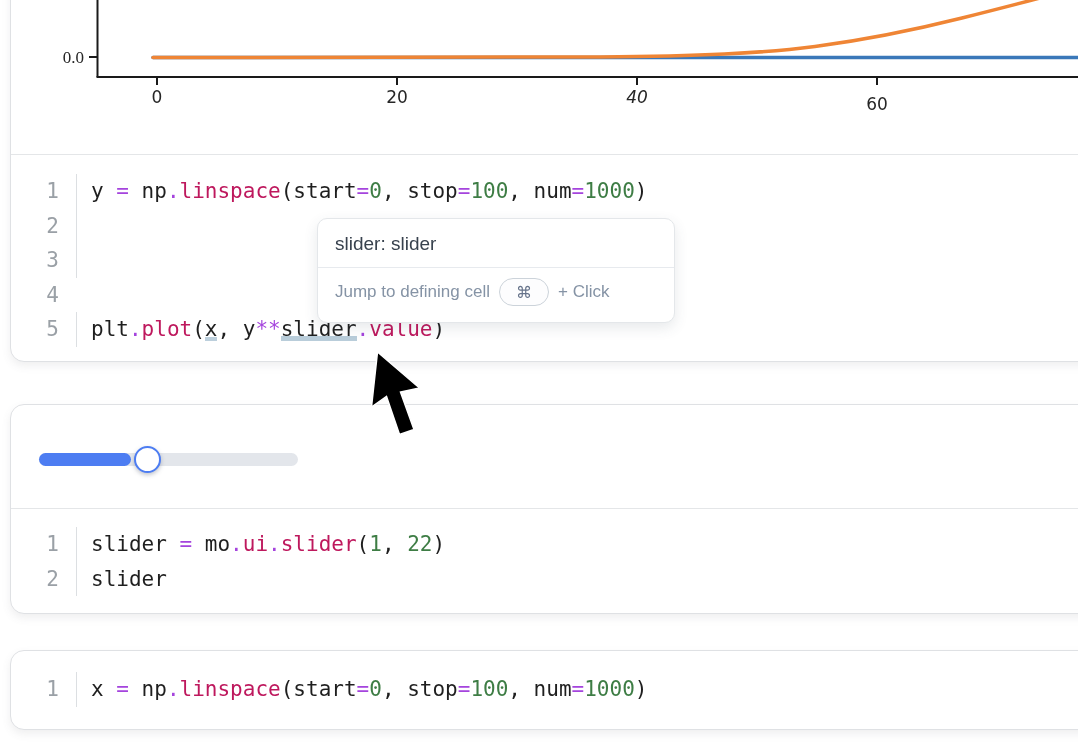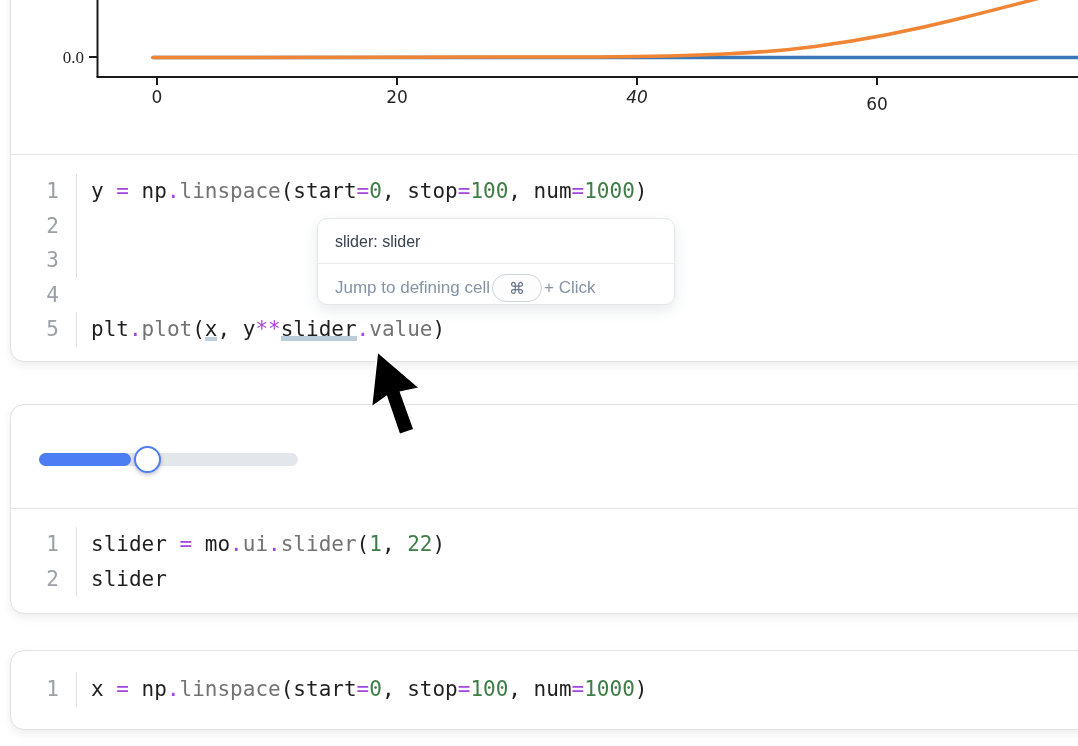--- a/index.html
+++ b/index.html
@@ -22,43 +22,43 @@
     font-family:"DejaVu Sans Mono","Liberation Mono",monospace;
     font-size:21px;line-height:34.5px;white-space:pre;
   }
   .gutter-num{
     width:48px;flex:0 0 48px;text-align:right;color:#9aa0a6;
     padding-right:17px;
   }
   .code-text{border-left:1px solid #dcdfe2;padding-left:14px;color:#1f1f1f;}
   .tk-pl{color:#1f1f1f;}
   .tk-op{color:#a544dd;}
-  .tk-fn{color:#737373;}
+  .tk-fn{color:#be185d;}
   .tk-num{color:#3e7d45;}
   .u1{box-shadow:inset 0 -4px 0 #bccfdc;}
   .u2{box-shadow:inset 0 -5px 0 #b9cdda;}
   
   .chart-layer{position:absolute;left:0;top:0;z-index:3;pointer-events:none;}
   .axis-label{
     position:absolute;z-index:4;color:#262626;font-size:17px;
     font-family:"DejaVu Sans","Liberation Sans",sans-serif;
   }
   
   .tooltip{
     position:absolute;left:317px;top:218px;width:356px;z-index:10;
     background:#fff;border:1px solid #e4e7ea;border-radius:10px;
     box-shadow:0 5px 14px rgba(60,70,90,0.12);
   }
   .tooltip-title{
-    padding:14px 17px 12px 17px;font-size:16px;color:#38424e;
+    padding:14px 17px 12px 17px;font-size:19px;color:#38424e;
     border-bottom:1px solid #e7eaee;
   }
   .tooltip-hint{
-    padding:10px 17px 2px 17px;font-size:17px;color:#8593a5;
-    display:flex;align-items:center;gap:2px;
+    padding:10px 17px 16px 17px;font-size:17px;color:#8593a5;
+    display:flex;align-items:center;gap:9px;
   }
   .kbd-pill{
     display:inline-flex;align-items:center;justify-content:center;
     min-width:48px;height:26px;border:1.5px solid #ccd3da;border-radius:14px;
     color:#66738a;font-size:16px;background:#fdfdfe;
   }
   
   .slider-track{
     position:absolute;left:28px;top:48px;width:259px;height:13px;
     background:#e3e6eb;border-radius:7px;

